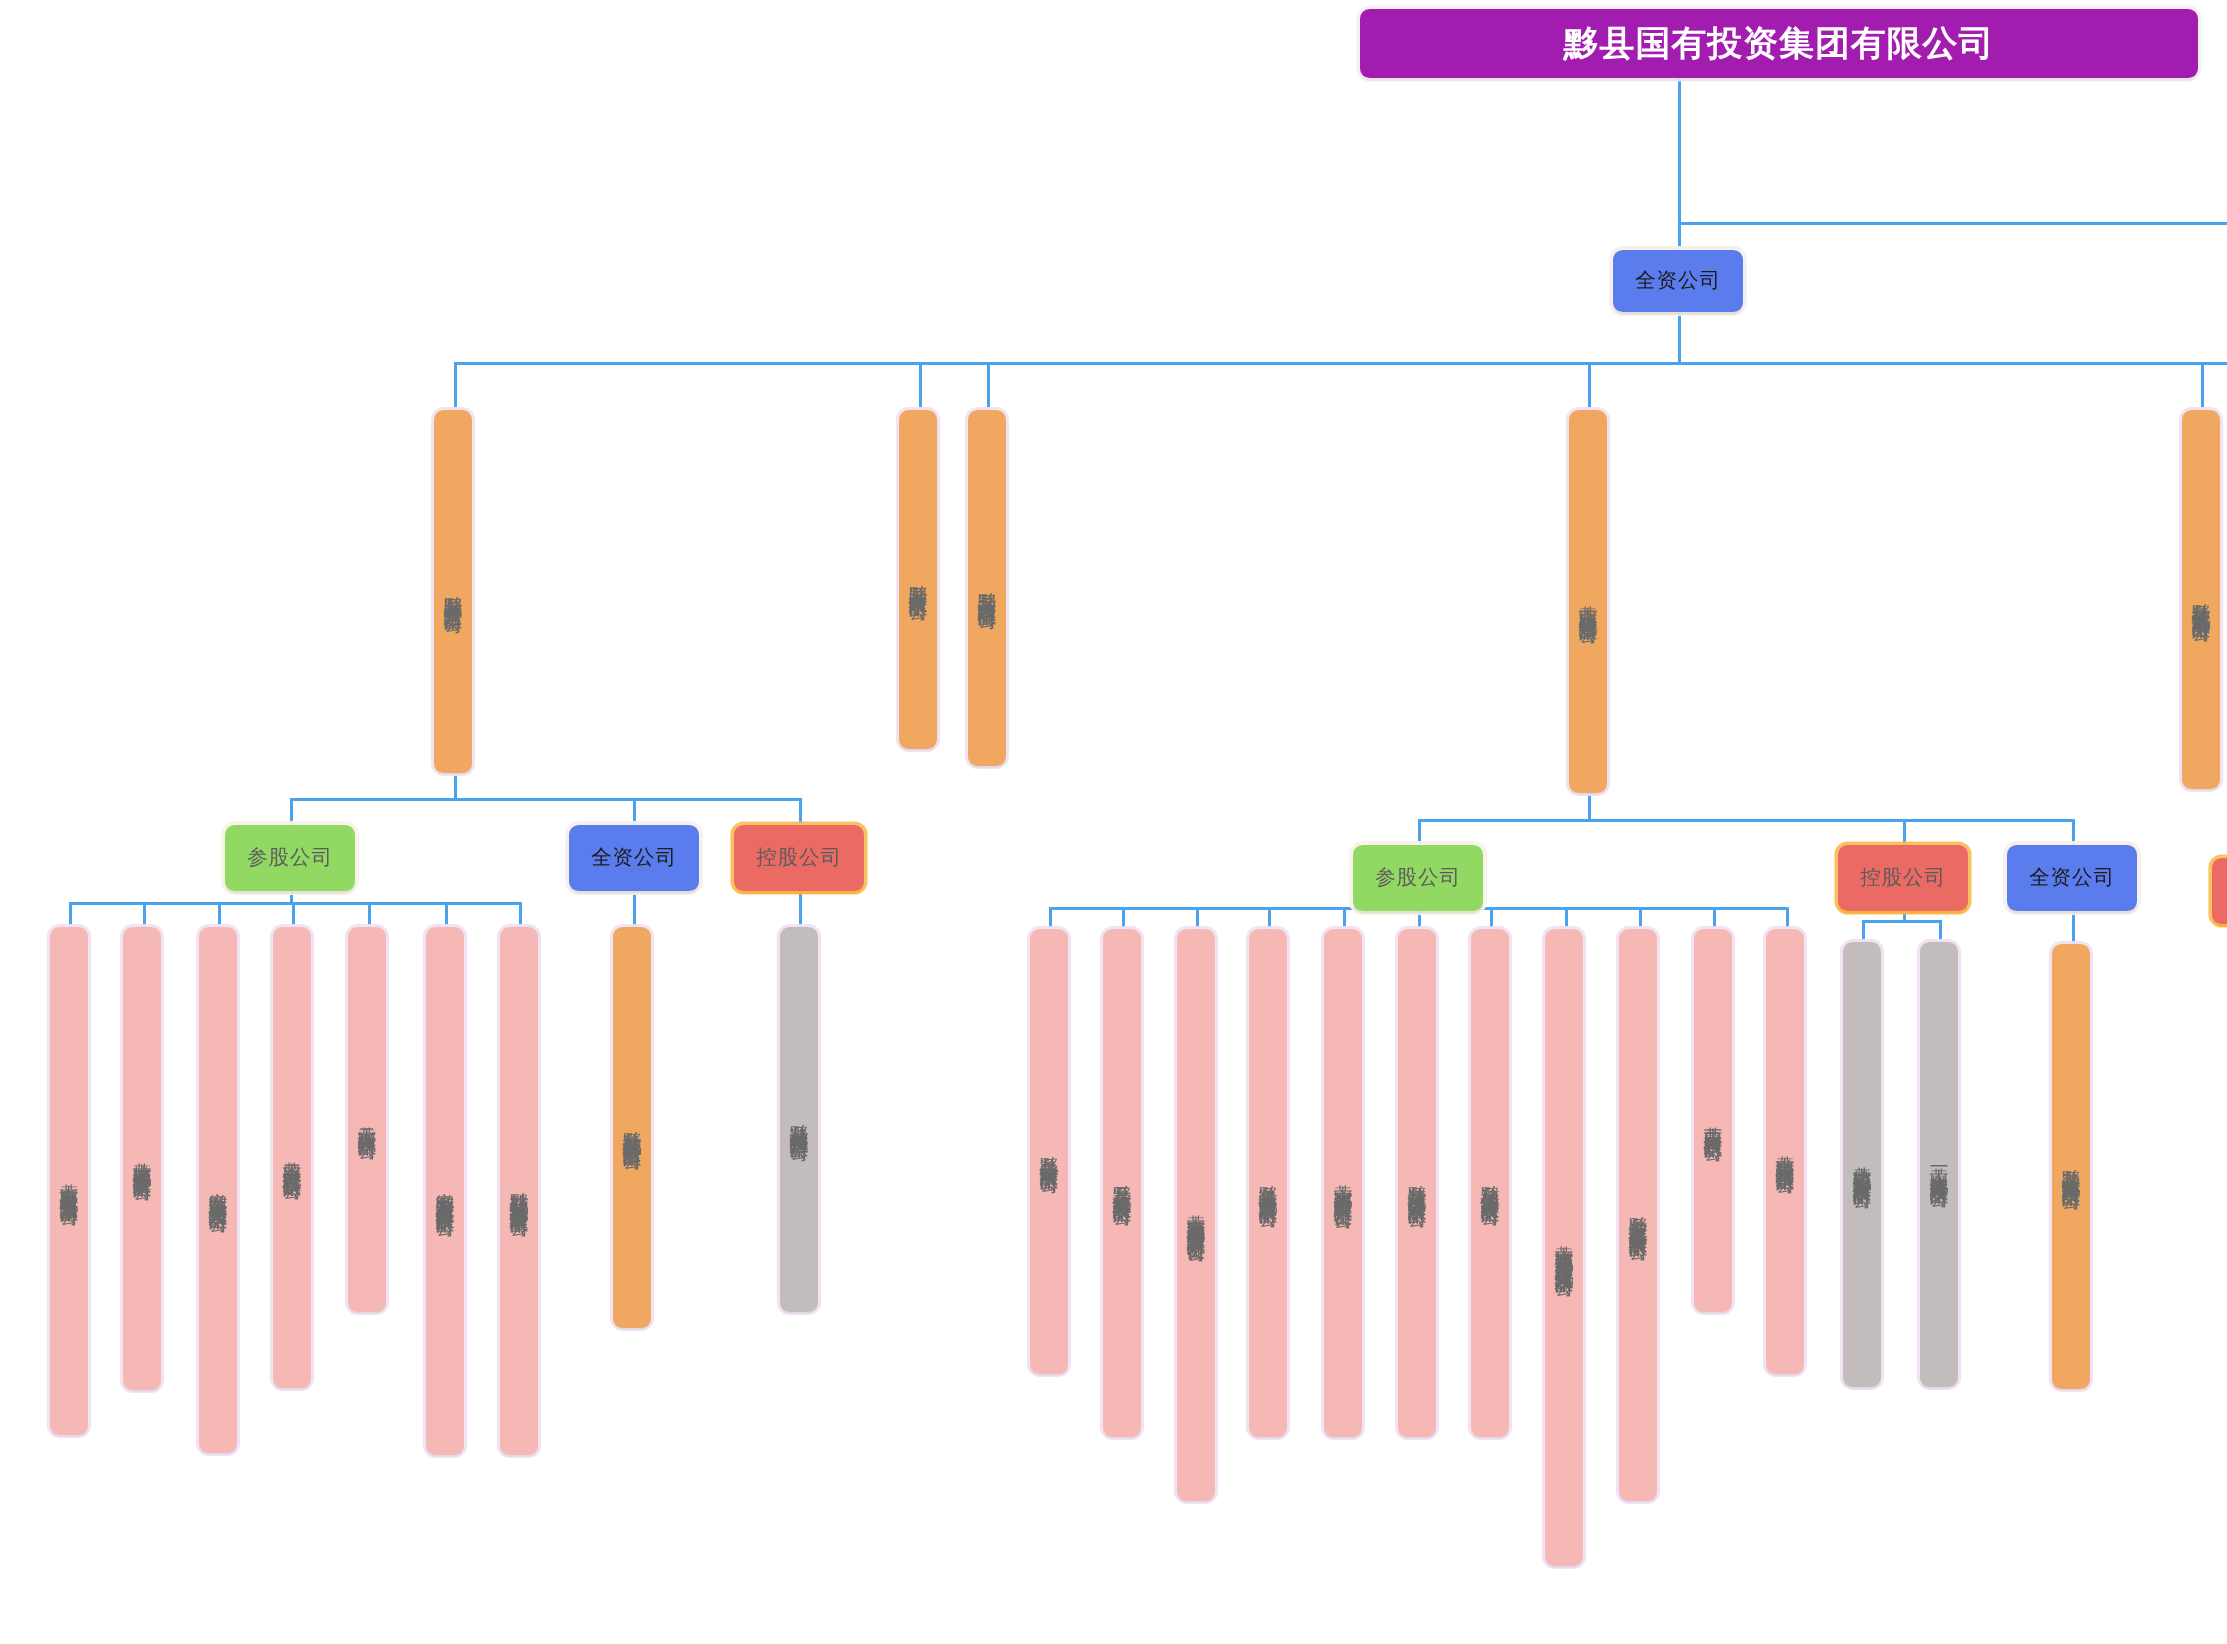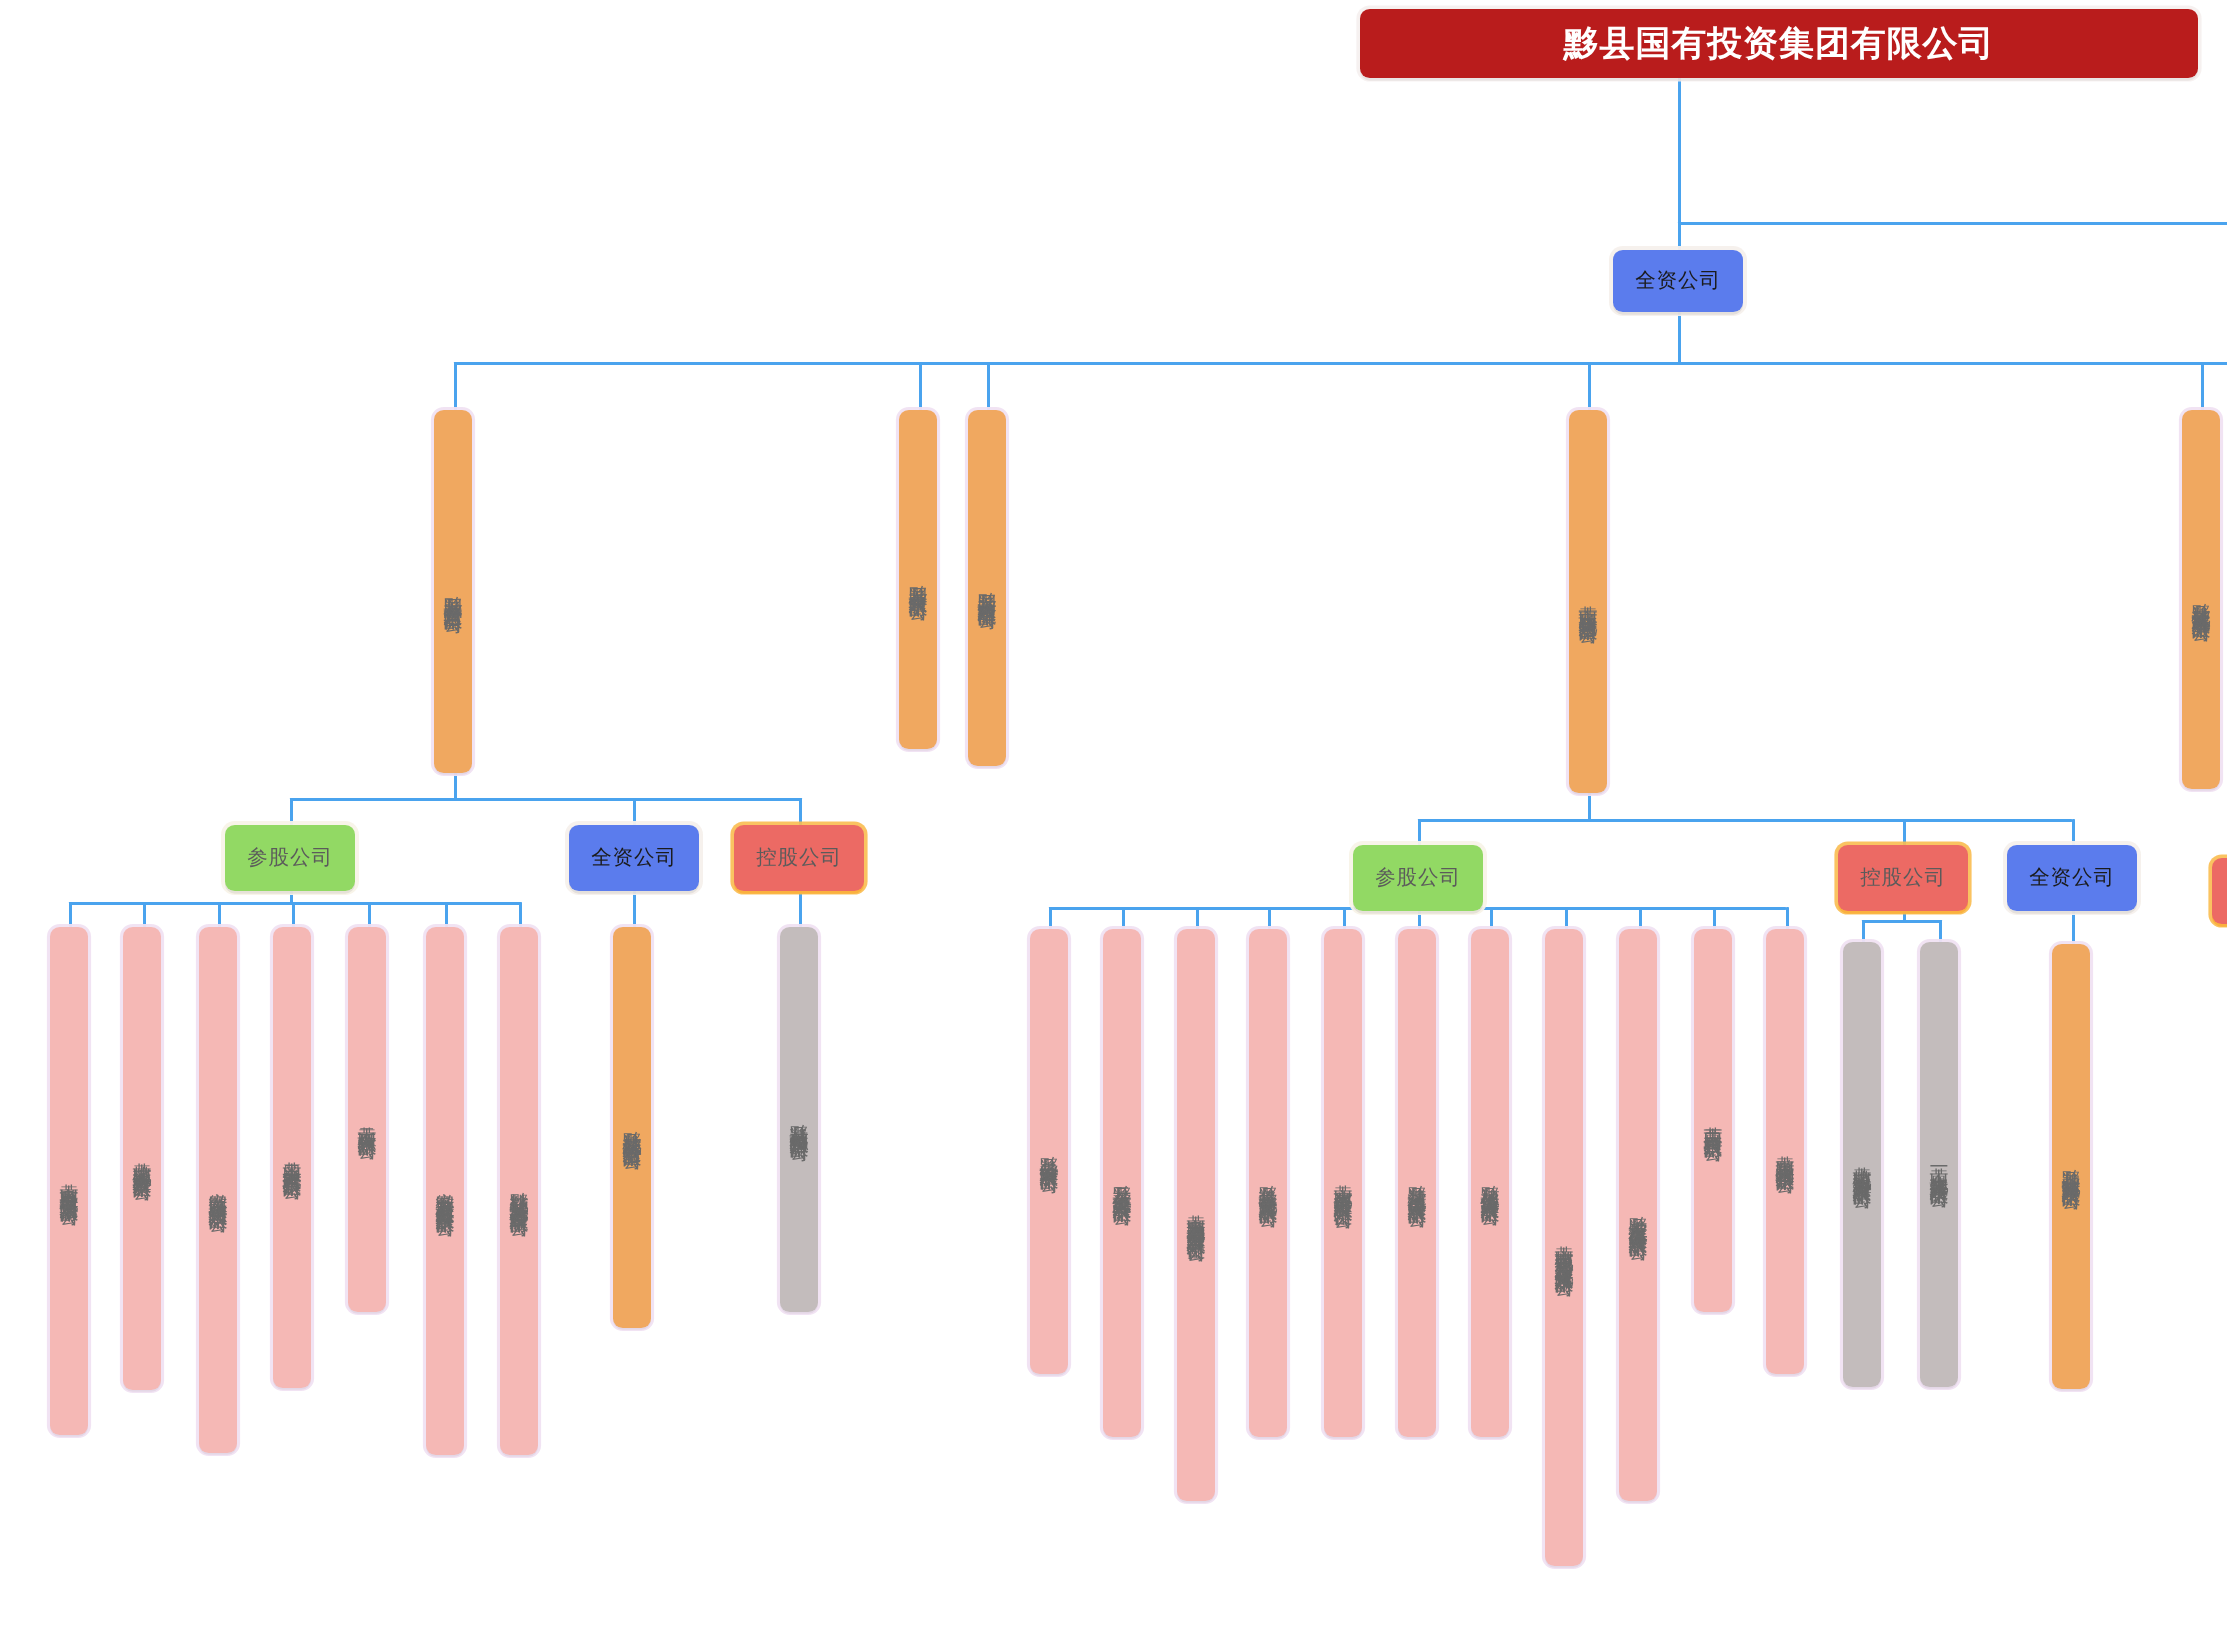--- a/index.html
+++ b/index.html
@@ -28,21 +28,21 @@
     writing-mode:vertical-rl;
     text-orientation:upright;
     letter-spacing:1.8px;
     padding:6.2px 2.7px;
   }
   .node.horiz{
     letter-spacing:0.9px;
   }
 
   
-  .c-root  {background:#b91c1c;color:#ffffff;box-shadow:0 2.7px 0 0 rgba(0,0,0,0.05), 0 0 0 3.6px rgba(245,240,238,0.9);}
+  .c-root  {background:#a21caf;color:#ffffff;box-shadow:0 2.7px 0 0 rgba(0,0,0,0.05), 0 0 0 3.6px rgba(245,240,238,0.9);}
   .c-blue  {background:#5b7ced;color:#1b1b1b;box-shadow:0 2.7px 0 0 rgba(0,0,0,0.07), 0 0 0 4px rgba(245,240,236,0.95);}
   .c-green {background:#92d964;color:#5b5b5b;box-shadow:0 2.7px 0 0 rgba(0,0,0,0.07), 0 0 0 4px rgba(248,243,232,0.95);}
   .c-red   {background:#ec6a64;color:#5b5b5b;box-shadow:0 2.7px 0 0 rgba(250,176,60,0.95), 0 0 0 3.6px rgba(250,188,80,0.9);}
   .c-orange{background:#f0a860;color:#6a6a6a;box-shadow:0 1.8px 0 0 rgba(0,0,0,0.05), 0 0 0 3.1px rgba(240,226,242,0.95);}
   .c-pink  {background:#f5b8b5;color:#6a6a6a;box-shadow:0 1.8px 0 0 rgba(0,0,0,0.05), 0 0 0 3.1px rgba(240,226,242,0.95);}
   .c-gray  {background:#c3bcbc;color:#6a6a6a;box-shadow:0 1.8px 0 0 rgba(0,0,0,0.05), 0 0 0 3.1px rgba(240,226,242,0.95);}
 
   .fs-root{font-size:35px;font-weight:700;letter-spacing:2.7px;}
   .fs-cat {font-size:20.5px;font-weight:400;}
   .fs-leaf{font-size:19px;font-weight:400;}

